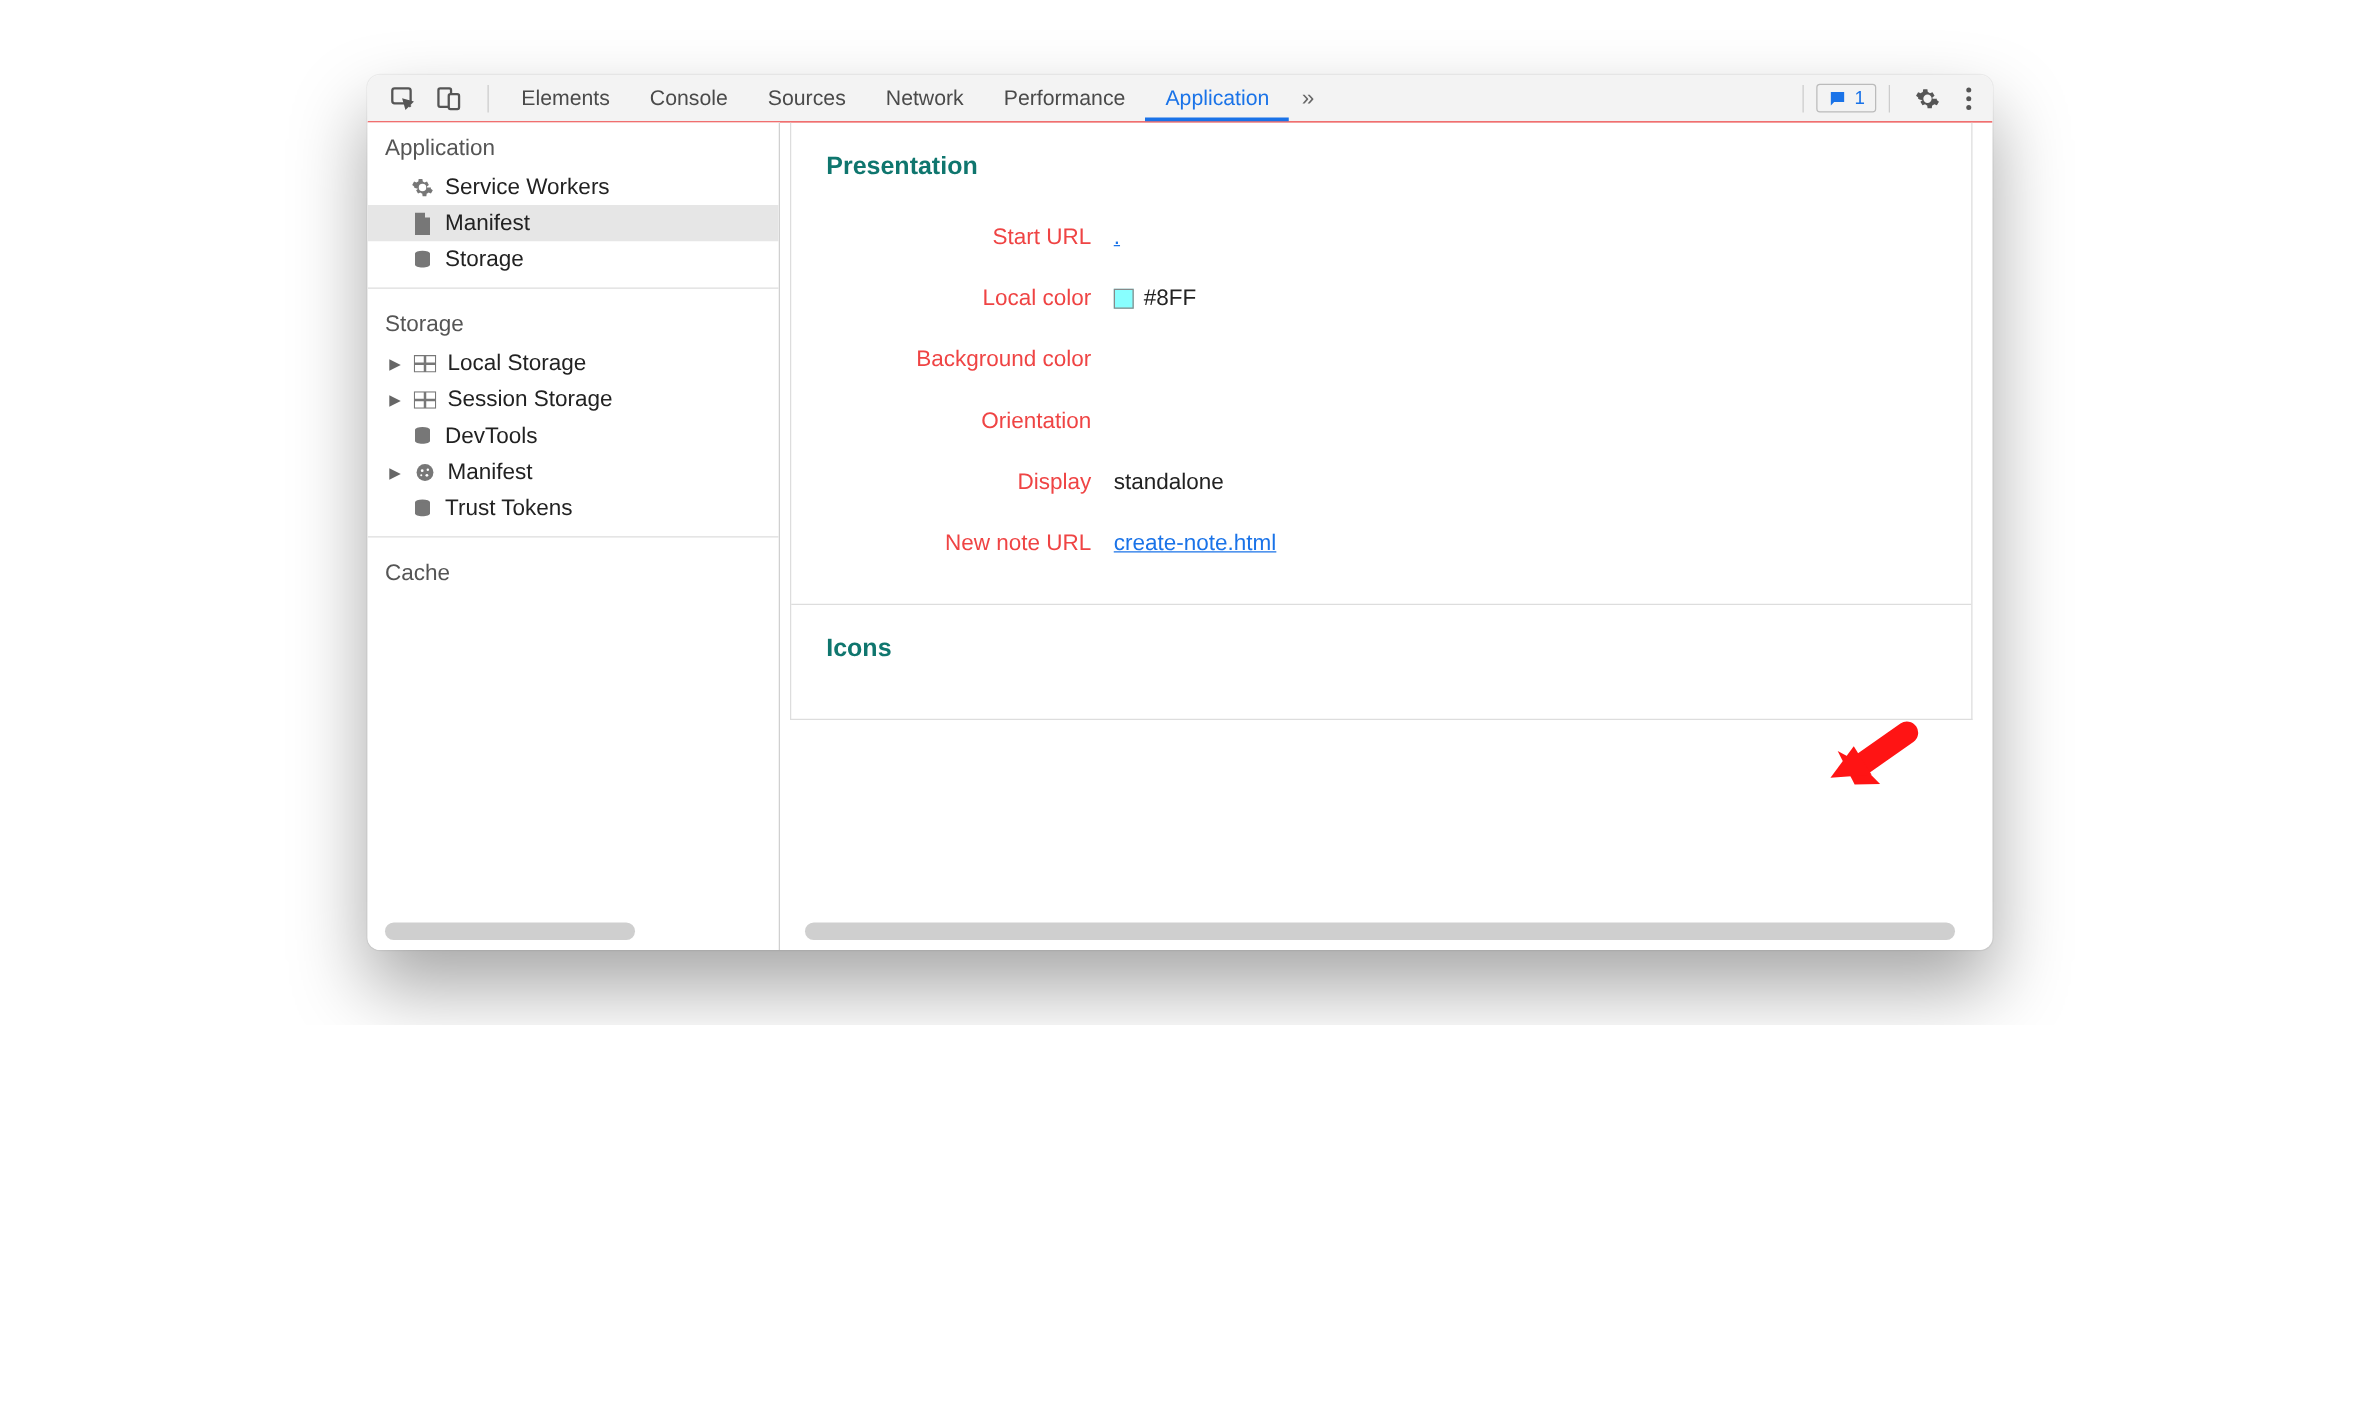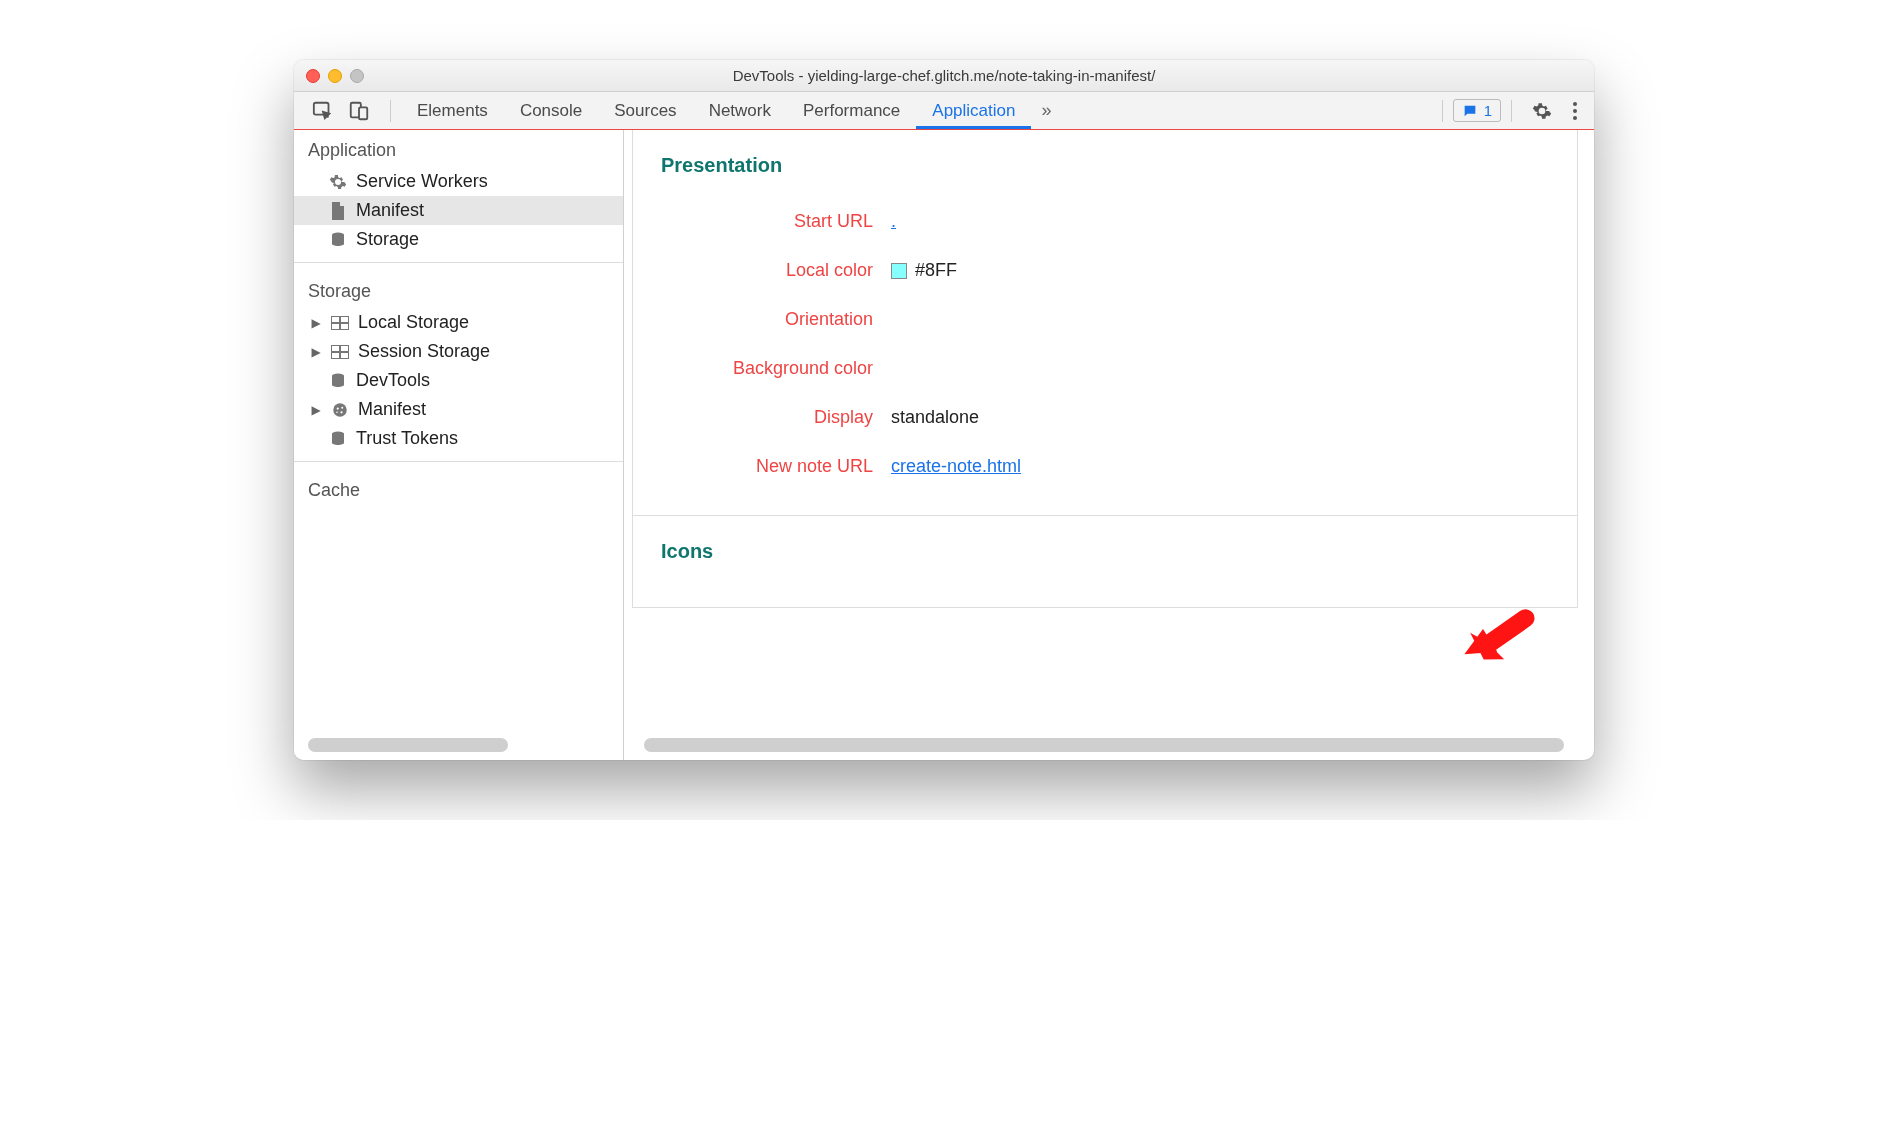--- a/index.html
+++ b/index.html
@@ -116,28 +116,20 @@
   .hbar-left { left:14px; width:200px; }
   .hbar-right { left:350px; right:30px; }
 
   svg { display:block; }
 </style>
 </head>
 <body>
 
 <div class="window">
 
-  <div class="titlebar">
-    <div class="traffic">
-      <div class="t-btn t-close"></div>
-      <div class="t-btn t-min"></div>
-      <div class="t-btn t-max"></div>
-    </div>
-    <div class="titlebar-title">DevTools - yielding-large-chef.glitch.me/note-taking-in-manifest/</div>
-  </div>
 
   <div class="tabbar">
     <div class="seg device-group">
       <span>
         <svg width="22" height="22" viewBox="0 0 24 24" fill="none" stroke="#555" stroke-width="2">
           <rect x="2" y="3" width="16" height="13" rx="2"></rect>
           <path d="M12 13 l6 6 M14 20 l-2-7 7 2 -2 2 z" fill="#555"></path>
         </svg>
       </span>
       <span>
@@ -290,26 +282,26 @@
 
           <div class="kv">
             <div class="k">Local color</div>
             <div class="v">
               <span class="swatch"></span>
               <span>#8FF</span>
             </div>
           </div>
 
           <div class="kv">
+            <div class="k">Background color</div>
+            <div class="v"></div>
+          </div>
+
+          <div class="kv">
             <div class="k">Orientation</div>
-            <div class="v"></div>
-          </div>
-
-          <div class="kv">
-            <div class="k">Background color</div>
             <div class="v"></div>
           </div>
 
           <div class="kv">
             <div class="k">Display</div>
             <div class="v">
                 <span>standalone</span>
               </div>
           </div>
 

